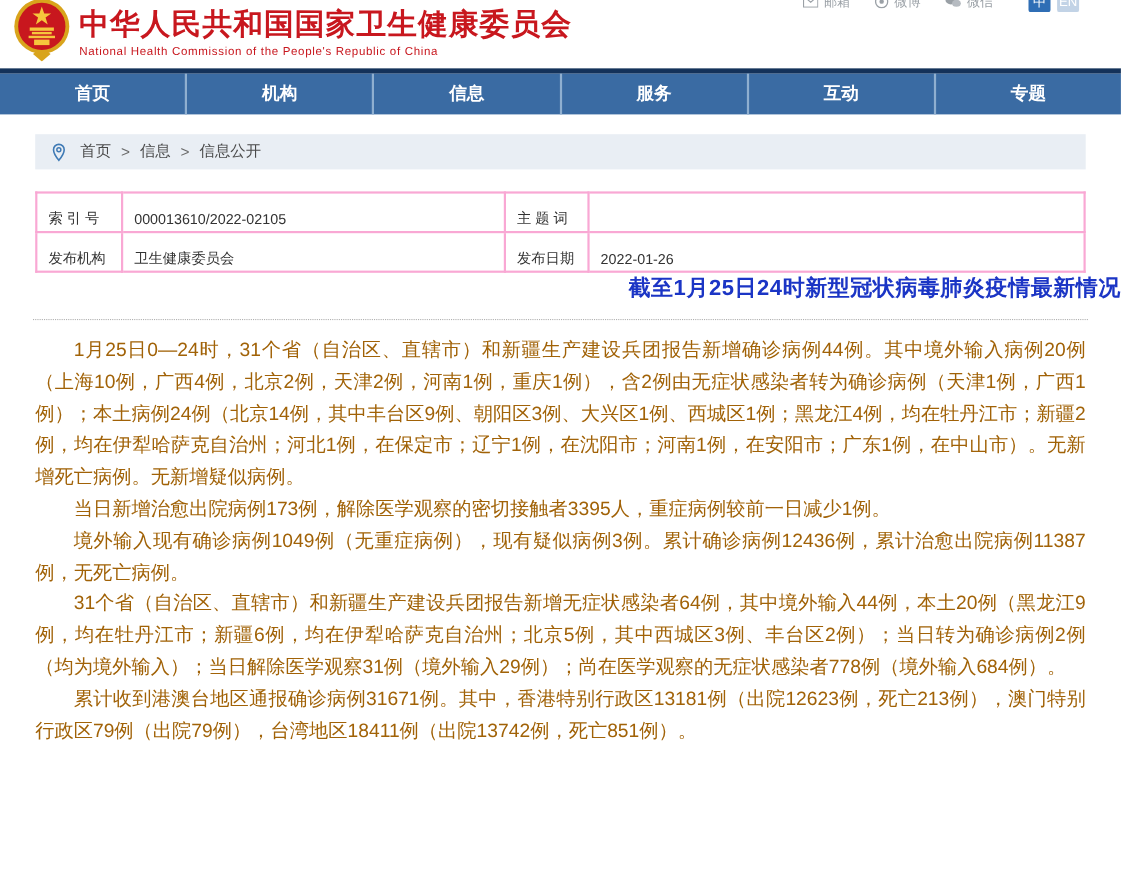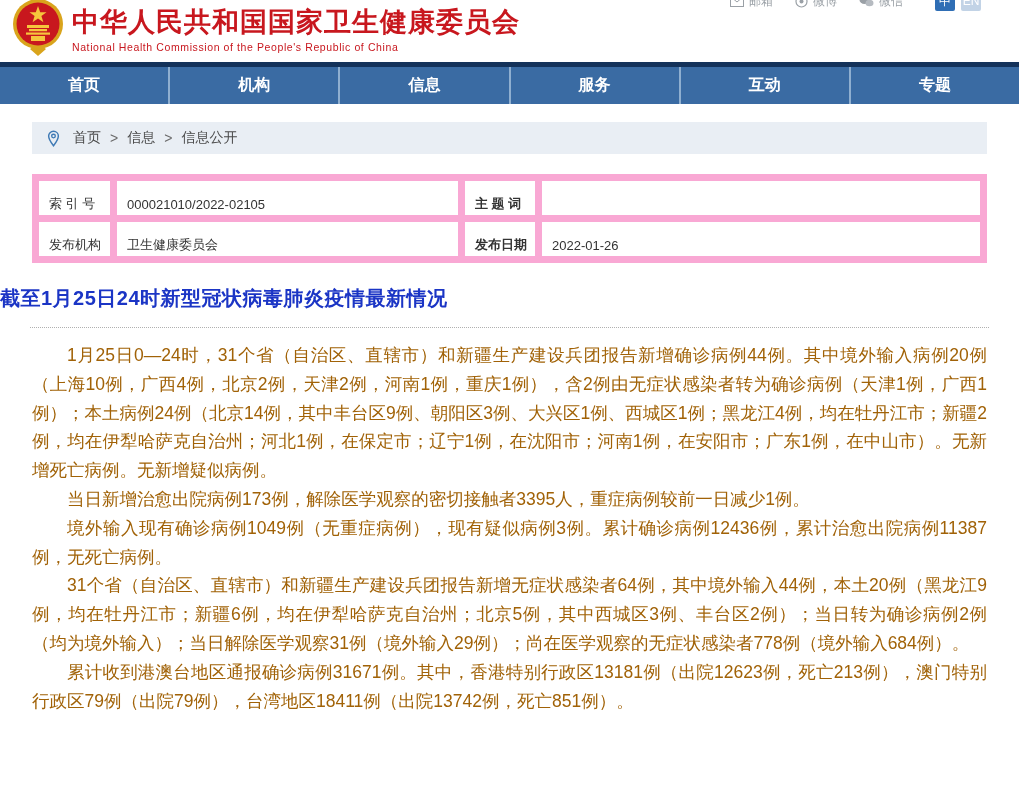--- a/index.html
+++ b/index.html
@@ -33,27 +33,27 @@
   .breadcrumb-wrap { margin:18px 32px 0; height:32px; background:#e9eef4;
                      display:flex; align-items:center; padding-left:14px; }
   .breadcrumb { display:flex; align-items:center; gap:9px; font-size:14px; color:#4a4a4a; }
   .crumb { cursor:pointer; }
   .crumb-sep { color:#6a6a6a; }
   .pin { margin-right:3px; display:flex; align-items:center; }
 
   
   .meta-table { margin:20px 32px 0; width:calc(100% - 64px); border-collapse:collapse;
                 font-size:13px; color:#333333; }
-  .meta-table td { border:7px solid #f9a8d4; height:26px; padding:14px 8px 2px 10px; }
+  .meta-table td { border:2px solid #f9a8d4; height:26px; padding:14px 8px 2px 10px; }
   .meta-label { width:78px; white-space:nowrap; }
   .meta-value-1 { width:348px; }
-  .meta-label-2 { width:76px; white-space:nowrap;font-weight:bold; }
+  .meta-label-2 { width:76px; white-space:nowrap; }
 
   
-  .article-title { margin-top:22px; text-align:left; color:#1b35c5;
+  .article-title { text-align:right; color:#1b35c5;
                    font-size:20px; font-weight:bold; letter-spacing:0.5px; }
   .dotted-rule { margin:15px 30px 0; border-bottom:1px dotted #b0b0b0; height:1px; }
   .article-body { margin:13px 32px 0; font-family:Liberation Sans, sans-serif;
                   font-size:17.5px; line-height:28.8px; color:#a16207; text-align:justify; }
   .article-body p { text-indent:2em; }
 </style>
 </head>
 <body>
 
 <div class="header">
@@ -126,21 +126,21 @@
     <span class="crumb">信息</span>
     <span class="crumb-sep">&gt;</span>
     <span class="crumb">信息公开</span>
   </div>
 </div>
 
 <table class="meta-table">
   <tbody>
     <tr>
       <td class="meta-label">索 引 号</td>
-      <td class="meta-value-1">000021010/2022-02105</td>
+      <td class="meta-value-1">000013610/2022-02105</td>
       <td class="meta-label-2">主 题 词</td>
       <td></td>
     </tr>
     <tr>
       <td class="meta-label">发布机构</td>
       <td class="meta-value-1">卫生健康委员会</td>
       <td class="meta-label-2">发布日期</td>
       <td>2022-01-26</td>
     </tr>
   </tbody>

